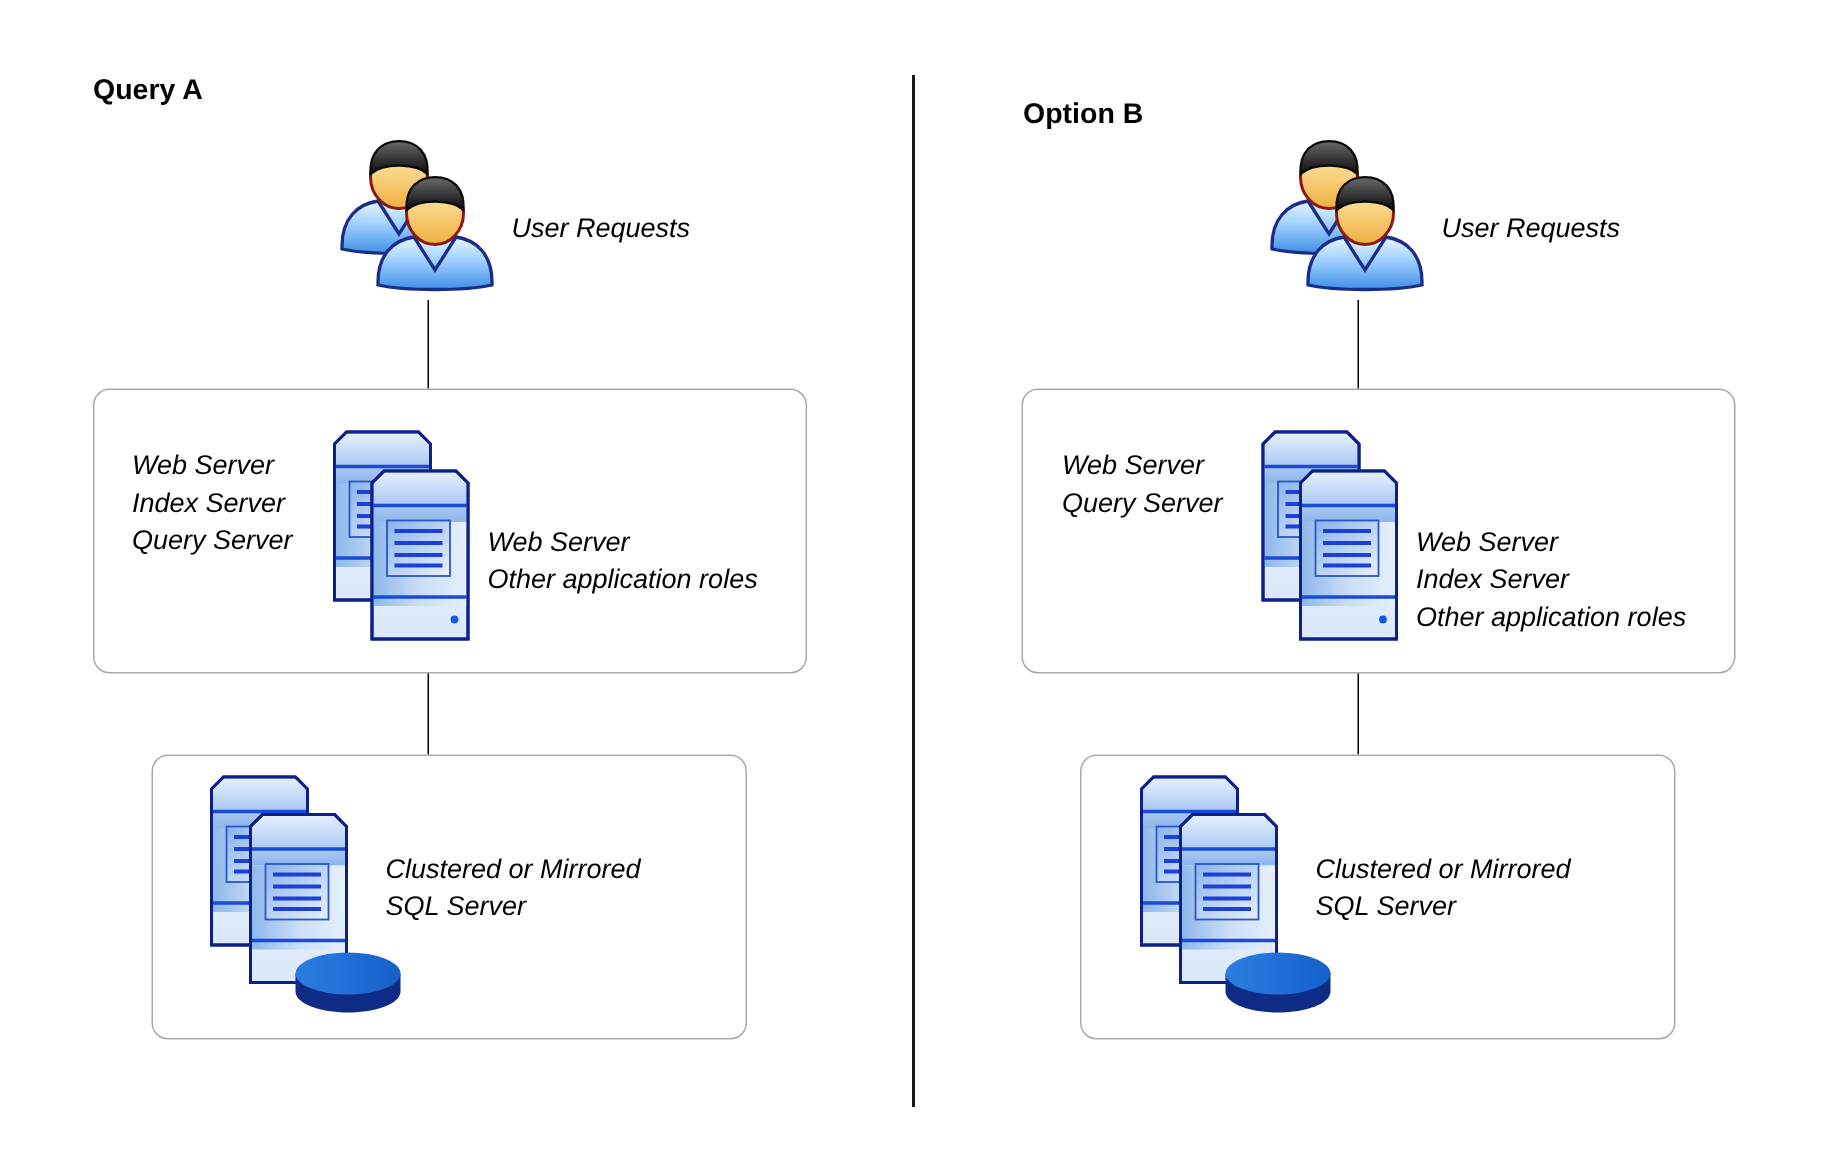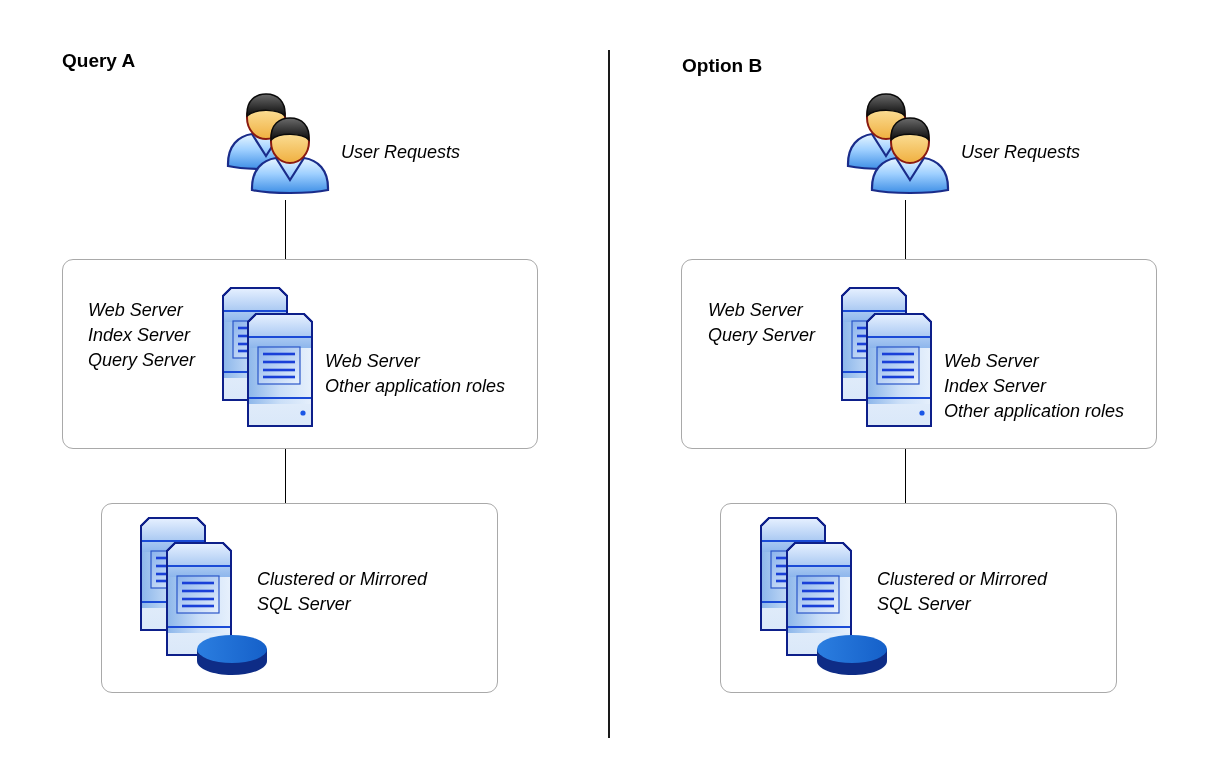--- a/index.html
+++ b/index.html
@@ -130,21 +130,21 @@
   </svg>
   <div class="abs label lines" style="left:257px; top:567px;">
     <div>Clustered or Mirrored</div>
     <div>SQL Server</div>
   </div>
 </div>
 
 <div class="divider" style="left:608px; top:50px; height:688px;"></div>
 
 <div>
-  <div class="abs title" style="left:682px; top:55px;">Option B</div>
+  <div class="abs title" style="left:682px; top:66px;">Option B</div>
 
   <svg class="icon" style="left:846px; top:94px;" width="110" height="110" viewBox="0 0 110 110">
     <use href="#person" x="0" y="0"></use>
     <use href="#person" x="24" y="24"></use>
   </svg>
   <div class="abs label" style="left:961px; top:140px;">User Requests</div>
 
   <div class="vline" style="left:905px; top:200px; height:59px;"></div>
 
   <div class="box" style="left:681px; top:259px; width:476px; height:190px;"></div>

